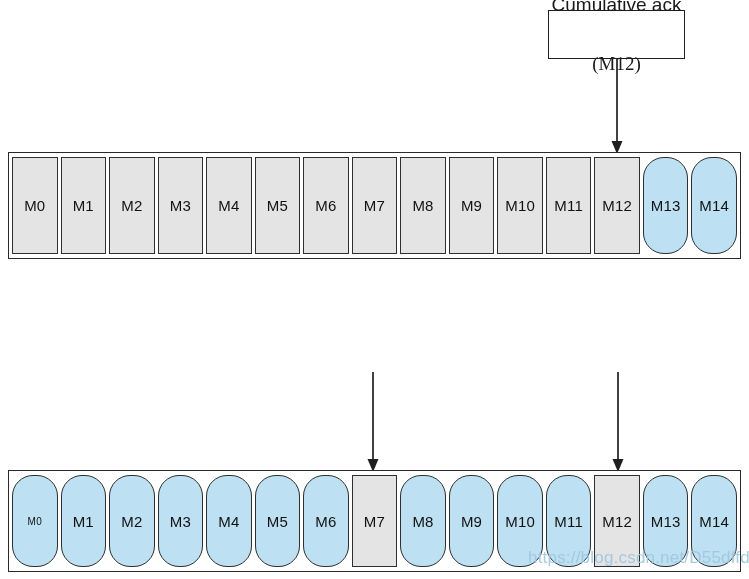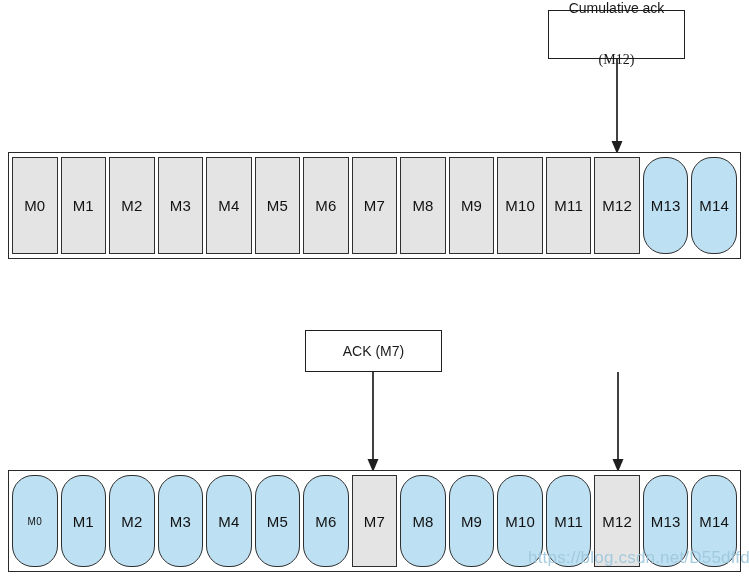--- a/index.html
+++ b/index.html
@@ -25,21 +25,21 @@
   .callout {
     position: absolute;
     box-sizing: border-box;
     background: #ffffff;
     border: 1.6px solid #1f1f1f;
     display: flex;
     flex-direction: column;
     align-items: center;
     justify-content: center;
     color: #1a1a1a;
-    font-size: 14px;
+    font-size: 19px;
     line-height: 1.35;
     white-space: nowrap;
     gap: 33px;
   }
   .callout .l2 { display: block; font-family: Liberation Serif, serif; }
 
   #callout-cumulative { left: 548px; top: 10px;  width: 137px; height: 49px; }
   #callout-ack-m7     { left: 305px; top: 330px; width: 137px; height: 42px; }
   #callout-ack-m12    { left: 553px; top: 330px; width: 137px; height: 42px; }
 
@@ -148,23 +148,20 @@
         <span>M12</span>
       </div>
     <div class="cell blue">
         <span>M13</span>
       </div>
     <div class="cell blue">
         <span>M14</span>
       </div>
   </div>
 
-  <div class="callout" id="callout-ack-m7">
-    <span>ACK (M7)</span>
-  </div>
 
   <svg class="arrow" id="arrow-ack-m7" width="40" height="105" style="left:353px; top:372px;">
     <line x1="20" y1="0" x2="20" y2="89" stroke="#1f1f1f" stroke-width="1.7"></line>
     <polygon points="20,100 14.5,87 25.5,87" fill="#1f1f1f"></polygon>
   </svg>
 
 
   <svg class="arrow" id="arrow-ack-m12" width="40" height="105" style="left:598px; top:372px;">
     <line x1="20" y1="0" x2="20" y2="89" stroke="#1f1f1f" stroke-width="1.7"></line>
     <polygon points="20,100 14.5,87 25.5,87" fill="#1f1f1f"></polygon>

